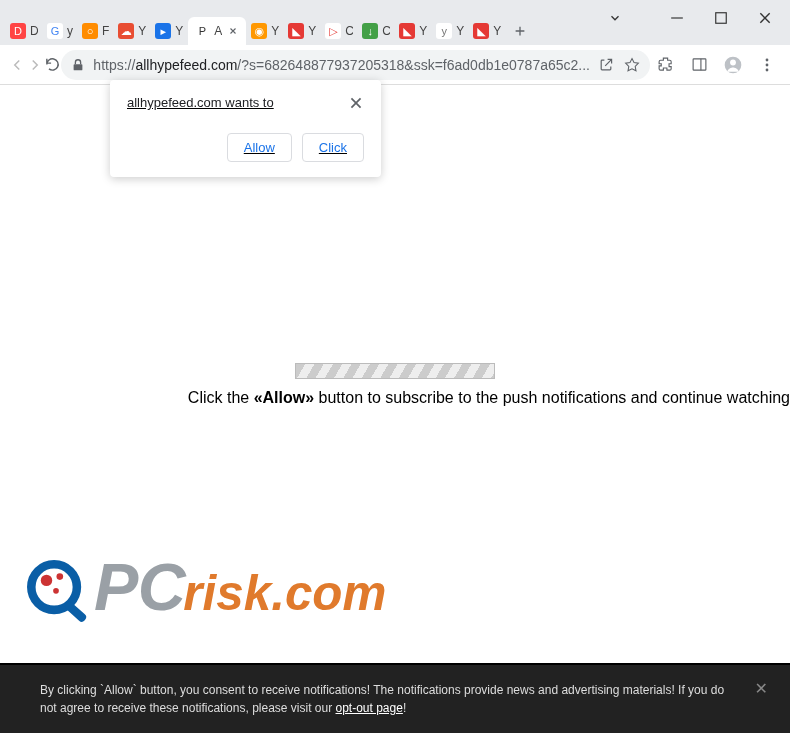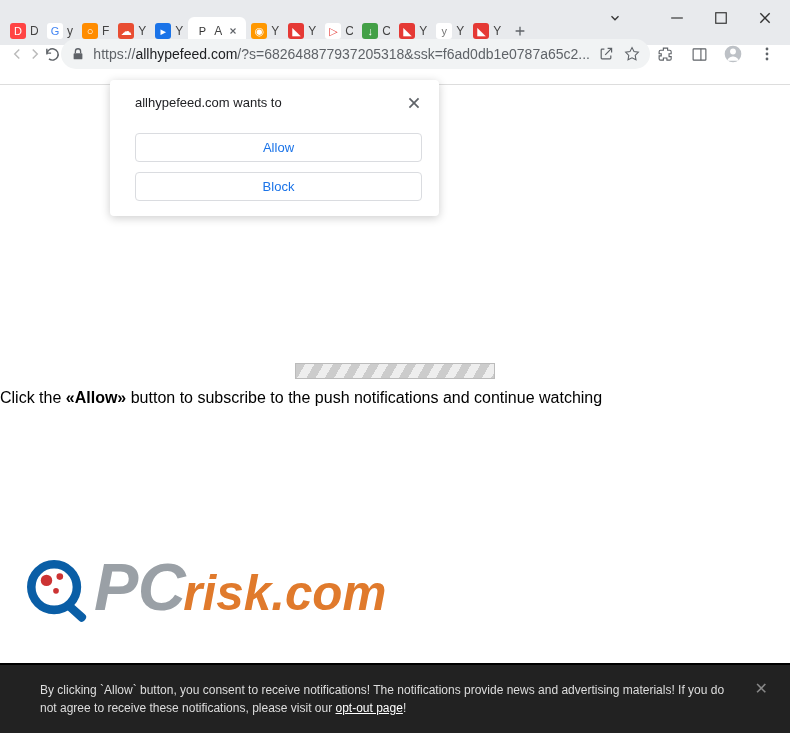--- a/index.html
+++ b/index.html
@@ -19,48 +19,48 @@
 .tab-close svg { width: 10px; height: 10px; }
 .newtab { width: 28px; height: 28px; display: flex; align-items: center; justify-content: center; cursor: pointer; }
 .newtab svg { width: 14px; height: 14px; }
 
 
 .wincontrols { position: absolute; top: 0; right: 0; height: 36px; display: flex; align-items: center; gap: 30px; padding: 0 18px; }
 .wincontrols .ic { width: 14px; height: 14px; display: inline-flex; align-items: center; justify-content: center; color: #333; }
 .wincontrols .chev { margin-right: 18px; }
 
 
-.toolbar { height: 40px; background: #fff; border-bottom: 1px solid #ddd; display: flex; align-items: flex-end; padding: 15px 8px; }
+.toolbar { height: 40px; background: #fff; border-bottom: 1px solid #ddd; display: flex; align-items: center; padding: 15px 8px; }
 .toolbar .navbtn { width: 30px; height: 30px; border-radius: 50%; display: flex; align-items: center; justify-content: center; color: #5f6368; }
 .toolbar .navbtn.disabled { color: #bbb; }
 .addrbar { flex: 1; height: 30px; background: #f1f3f4; border-radius: 15px; display: flex; align-items: center; padding: 0 10px; gap: 8px; }
 .lockic { width: 14px; height: 14px; color: #5f6368; }
 .url { font-size: 14px; color: #5f6368; white-space: nowrap; overflow: hidden; flex: 1; }
 .url .host { color: #202124; }
 .addrtrail { display: flex; gap: 10px; align-items: center; }
 .addrtrail .tic { width: 16px; height: 16px; color: #5f6368; }
 .rightbtns { display: flex; gap: 4px; align-items: center; }
 .rightbtns .rb { width: 30px; height: 30px; display: flex; align-items: center; justify-content: center; color: #5f6368; }
 
 
 .page { position: relative; height: calc(733px - 10px - 35px - 40px); background: #fff; }
 
 
-.permpop { position: absolute; left: 110px; top: -5px; width: 329px; background: #fff; border: 1px solid #0000; border-radius: 4px; box-shadow: 0 2px 10px rgba(0,0,0,0.2); padding: 14px 16px 14px 24px; z-index: 10; }
+.permpop { position: absolute; left: 110px; top: -5px; width: 271px; background: #fff; border: 1px solid #0000; border-radius: 4px; box-shadow: 0 2px 10px rgba(0,0,0,0.2); padding: 14px 16px 14px 16px; z-index: 10; text-decoration: underline; }
 .permhead { display: flex; justify-content: space-between; align-items: flex-start; }
 .permtitle { font-size: 13px; color: #202124; }
 .permclose { width: 16px; height: 16px; color: #5f6368; cursor: pointer; }
 .permrow { display: flex; align-items: center; gap: 14px; margin-top: 14px; }
 .bellic { width: 18px; height: 18px; color: #5f6368; }
 .permtext { font-size: 13px; color: #5f6368; }
-.permbtns { display: flex; justify-content: flex-end; gap: 10px; margin-top: 22px; flex-direction: column; }
+.permbtns { display: flex; justify-content: flex-end; gap: 10px; margin-top: 22px; }
 .pbtn { border: 1px solid #dadce0; background: #fff; color: #1a73e8; font-size: 13px; padding: 6px 16px; border-radius: 4px; cursor: pointer; }
 
 
-.centerwrap { position: absolute; top: 278px; left: 0; right: 0; text-align: left; }
+.centerwrap { position: absolute; top: 278px; left: 0; right: 0; text-align: right; }
 .loader { width: 200px; height: 16px; margin: 0 auto 10px; border: 1px solid #bbb; background: repeating-linear-gradient(120deg, #ccc 0 8px, #eee 8px 16px); }
 .instr { font-size: 16px; color: #000; font-family: Georgia, serif; }
 .instr b { font-weight: bold; }
 
 
 .logo { position: absolute; bottom: 100px; left: 18px; }
 .logo svg { width: 380px; height: 90px; }
 
 
 .consent { position: absolute; bottom: 0; left: 0; right: 0; background: #222; color: #ddd; font-size: 12px; padding: 16px 50px 16px 40px; line-height: 1.5; border-top: 2px solid #000; }
@@ -237,21 +237,21 @@
     <div class="permhead">
       <span class="permtitle">allhypefeed.com wants to</span>
       <span class="permclose">
           <svg viewBox="0 0 14 14">
             <path d="M3 3l8 8M11 3l-8 8" stroke="currentColor" stroke-width="1.5"></path>
           </svg>
         </span>
     </div>
     <div class="permbtns">
       <button class="pbtn">Allow</button>
-      <button class="pbtn">Block</button>
+      <button class="pbtn">Click</button>
     </div>
   </div>
 
   <div class="centerwrap">
     <div class="loader"></div>
     <div class="instr">
       <span>Click the </span><b>«Allow»</b><span> button to subscribe to the push notifications and continue watching</span>
     </div>
   </div>
 

